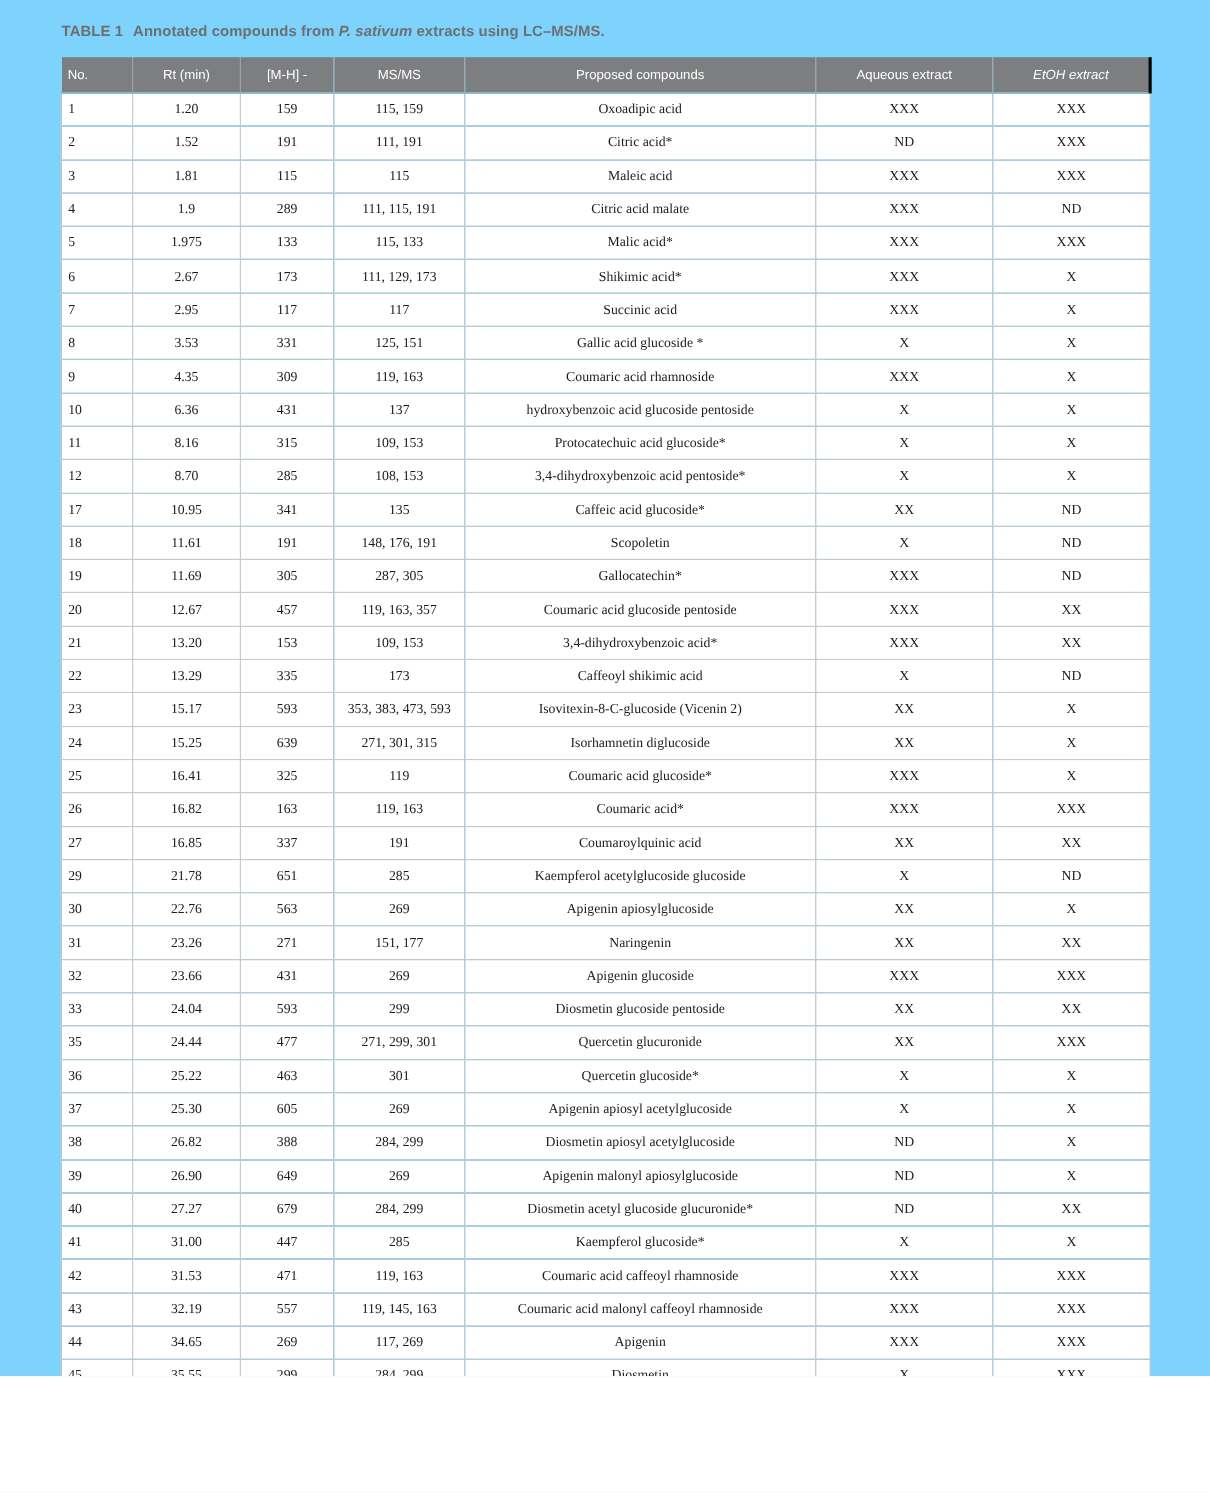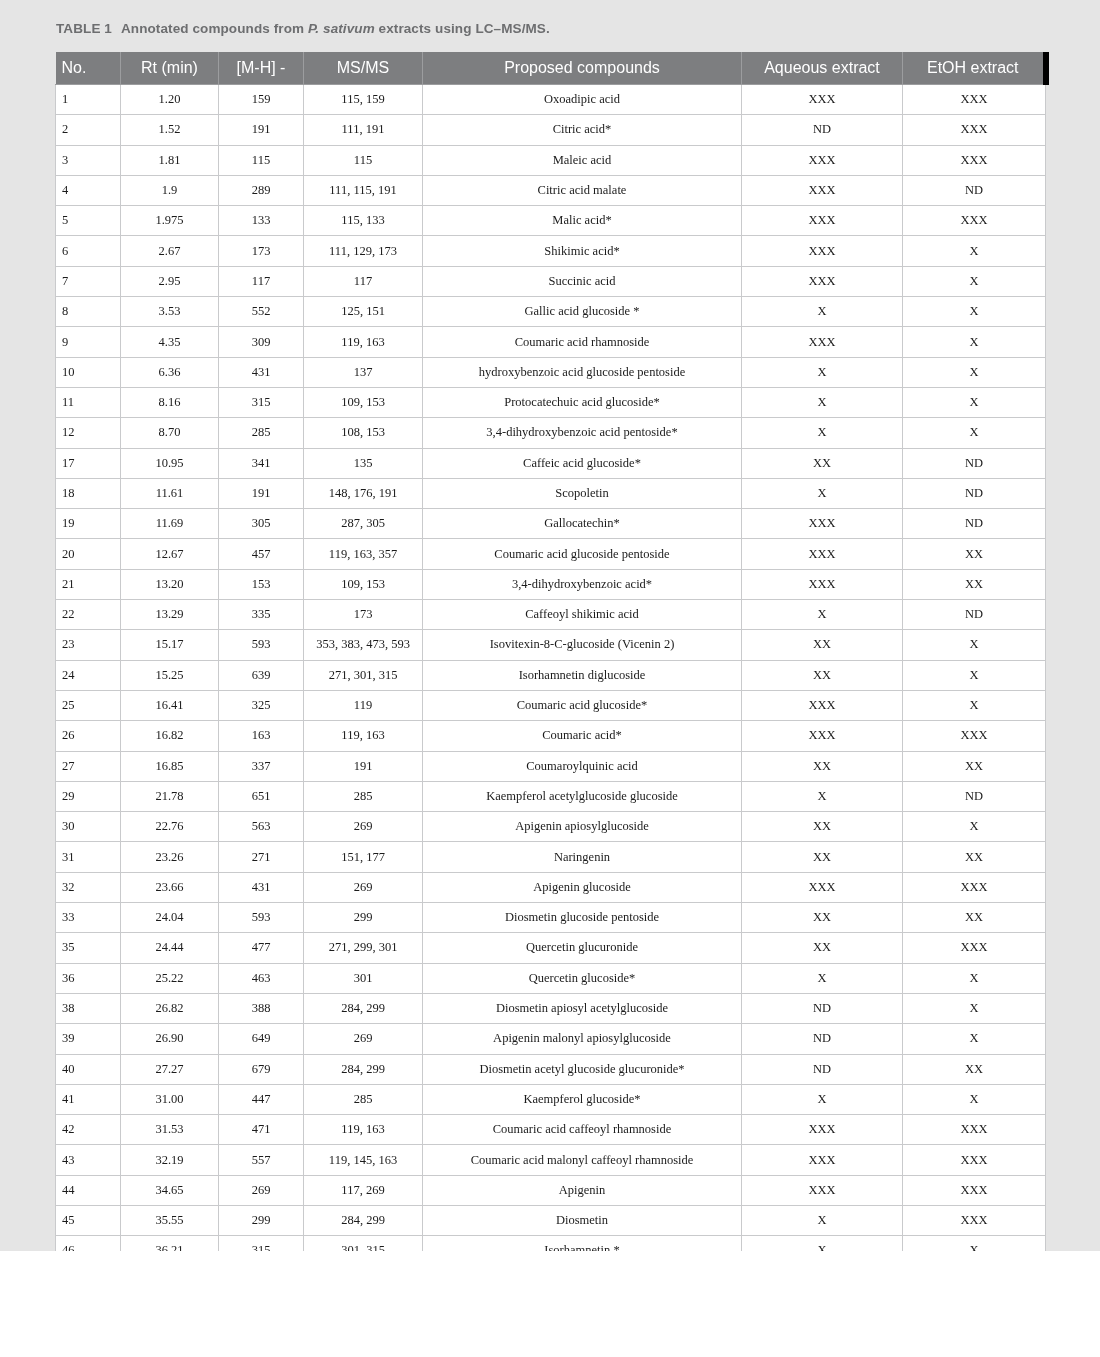--- a/index.html
+++ b/index.html
@@ -1,29 +1,29 @@
 <!DOCTYPE html>
 <html><head>
 <meta charset="utf-8">
 <style>
   html,body{margin:0;padding:0;background:#ffffff;}
   body{width:1100px;height:1357px;font-family:"Liberation Sans",sans-serif;-webkit-font-smoothing:antialiased;}
-  .page{position:relative;width:1100px;height:1251px;background:#e5e5e5;overflow:hidden;}
+  .page{position:relative;width:1100px;height:1251px;background:#7dd3fc;overflow:hidden;}
 
   .table-title{position:absolute;left:56px;top:21px;font-size:13.5px;font-weight:bold;color:#6d6e70;letter-spacing:.1px;}
   .table-title .t-label{margin-right:9px;}
   .table-title .species{font-style:italic;}
 
   table.ms-table{position:absolute;left:55px;top:52px;width:990px;border-collapse:collapse;table-layout:fixed;}
   table.ms-table thead th{
-    background:#7d7e80;color:#ffffff;font-weight:400;font-size:16px;
+    background:#7d7e80;color:#ffffff;font-weight:400;font-size:12px;
     height:32px;padding:0 6px;border-right:1px solid #9c9d9f;border-bottom:1px solid #9c9d9f;
     white-space:nowrap;overflow:hidden;
   }
-  table.ms-table thead th:last-child{border-right:6px solid #000000;}
+  table.ms-table thead th:last-child{border-right:3px solid #000000;font-style:italic;}
   table.ms-table tbody td{
     font-family:"Liberation Serif","DejaVu Serif",serif;font-size:12.5px;color:#1b1b1b;
     height:27.3px;padding:1px 6px;border:1px solid #c9cacc;background:#ffffff;
     white-space:nowrap;overflow:hidden;vertical-align:middle;
   }
   .al{text-align:left;}
   .ac{text-align:center;}
   th.col0,td.col0{padding-left:13px;}
   th.col4,td.col4{padding-left:9px;text-align:center;}
 
@@ -120,21 +120,21 @@
           <td class="col1 ac">2.95</td>
           <td class="col2 ac">117</td>
           <td class="col3 ac">117</td>
           <td class="col4 al">Succinic acid</td>
           <td class="col5 ac">XXX</td>
           <td class="col6 ac">X</td>
         </tr>
         <tr>
           <td class="col0 al">8</td>
           <td class="col1 ac">3.53</td>
-          <td class="col2 ac">552</td>
+          <td class="col2 ac">331</td>
           <td class="col3 ac">125, 151</td>
           <td class="col4 al">Gallic acid glucoside *</td>
           <td class="col5 ac">X</td>
           <td class="col6 ac">X</td>
         </tr>
         <tr>
           <td class="col0 al">9</td>
           <td class="col1 ac">4.35</td>
           <td class="col2 ac">309</td>
           <td class="col3 ac">119, 163</td>
@@ -321,20 +321,29 @@
           <td class="col4 al">Quercetin glucuronide</td>
           <td class="col5 ac">XX</td>
           <td class="col6 ac">XXX</td>
         </tr>
         <tr>
           <td class="col0 al">36</td>
           <td class="col1 ac">25.22</td>
           <td class="col2 ac">463</td>
           <td class="col3 ac">301</td>
           <td class="col4 al">Quercetin glucoside*</td>
+          <td class="col5 ac">X</td>
+          <td class="col6 ac">X</td>
+        </tr>
+        <tr>
+          <td class="col0 al">37</td>
+          <td class="col1 ac">25.30</td>
+          <td class="col2 ac">605</td>
+          <td class="col3 ac">269</td>
+          <td class="col4 al">Apigenin apiosyl acetylglucoside</td>
           <td class="col5 ac">X</td>
           <td class="col6 ac">X</td>
         </tr>
         <tr>
           <td class="col0 al">38</td>
           <td class="col1 ac">26.82</td>
           <td class="col2 ac">388</td>
           <td class="col3 ac">284, 299</td>
           <td class="col4 al">Diosmetin apiosyl acetylglucoside</td>
           <td class="col5 ac">ND</td>

